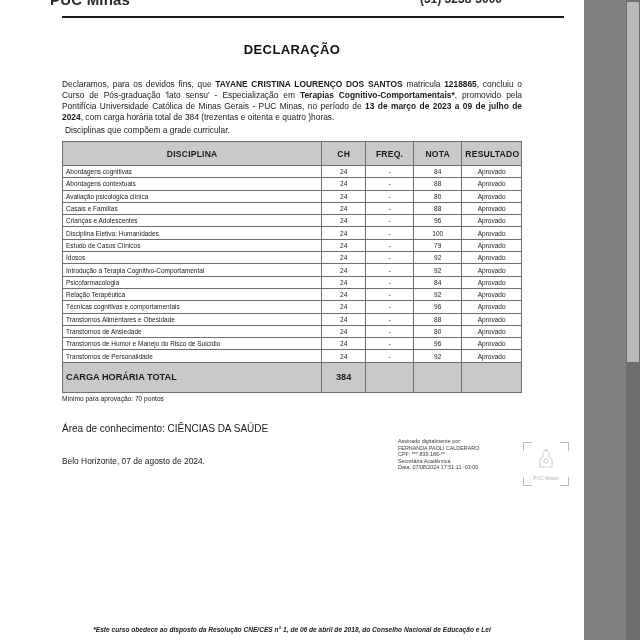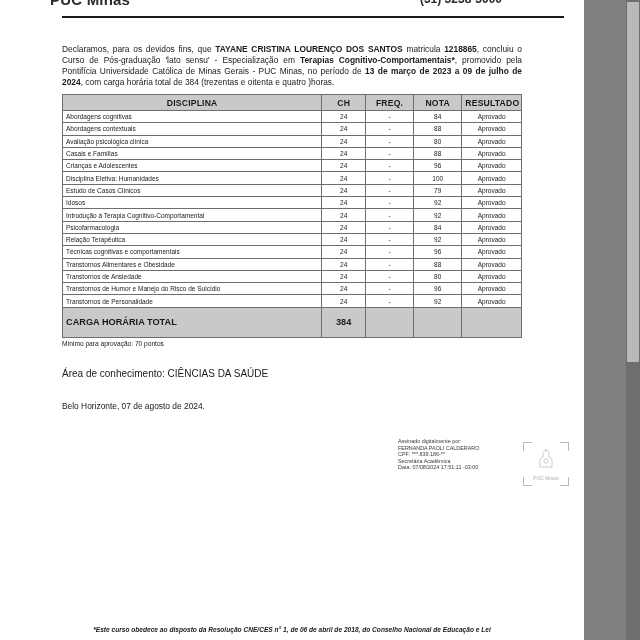--- a/index.html
+++ b/index.html
@@ -86,21 +86,21 @@
     height: 12.3px;
     padding: 0 3px;
     overflow: hidden;
     white-space: nowrap;
   }
   table.grade thead th {
     background: #c9c9c9;
     font-size: 8.6px;
     font-weight: bold;
     text-align: center;
-    height: 16px;
+    height: 24px;
     letter-spacing: .2px;
   }
   table.grade td.disc { text-align: left; }
   table.grade td.num  { text-align: center; }
   table.grade td.res  { text-align: center; }
   tr.total td {
     background: #c9c9c9;
     font-weight: bold;
     font-size: 9.2px;
     height: 30px;
@@ -201,25 +201,27 @@
 <div id="viewport">
 
   <div id="page">
 
     <div class="header">
       <div class="logo-text">PUC Minas</div>
       <div class="phone-text">(31) 3238-3000</div>
       <div class="header-rule"></div>
     </div>
 
+    <div class="doc-title">DECLARAÇÃO</div>
 
     <div class="body-wrap">
 
       <p class="para"><span>Declaramos, para os devidos fins, que </span><b>TAYANE CRISTINA LOURENÇO DOS SANTOS</b><span> matricula </span><b>1218865</b><span>, concluiu o Curso de Pós-graduação 'lato sensu' - Especialização em </span><b>Terapias Cognitivo-Comportamentais*</b><span>, promovido pela Pontifícia Universidade Católica de Minas Gerais - PUC Minas, no período de </span><b>13 de março de 2023 a 09 de julho de 2024</b><span>, com carga horária total de 384 (trezentas e oitenta e quatro )horas.</span></p>
 
+      <div class="subline">Disciplinas que compõem a grade curricular.</div>
 
       <table class="grade">
         <colgroup>
           <col style="width:56.5%">
             <col style="width:9.5%">
             <col style="width:10.5%">
             <col style="width:10.5%">
             <col style="width:13%">
         </colgroup>
         <thead>

